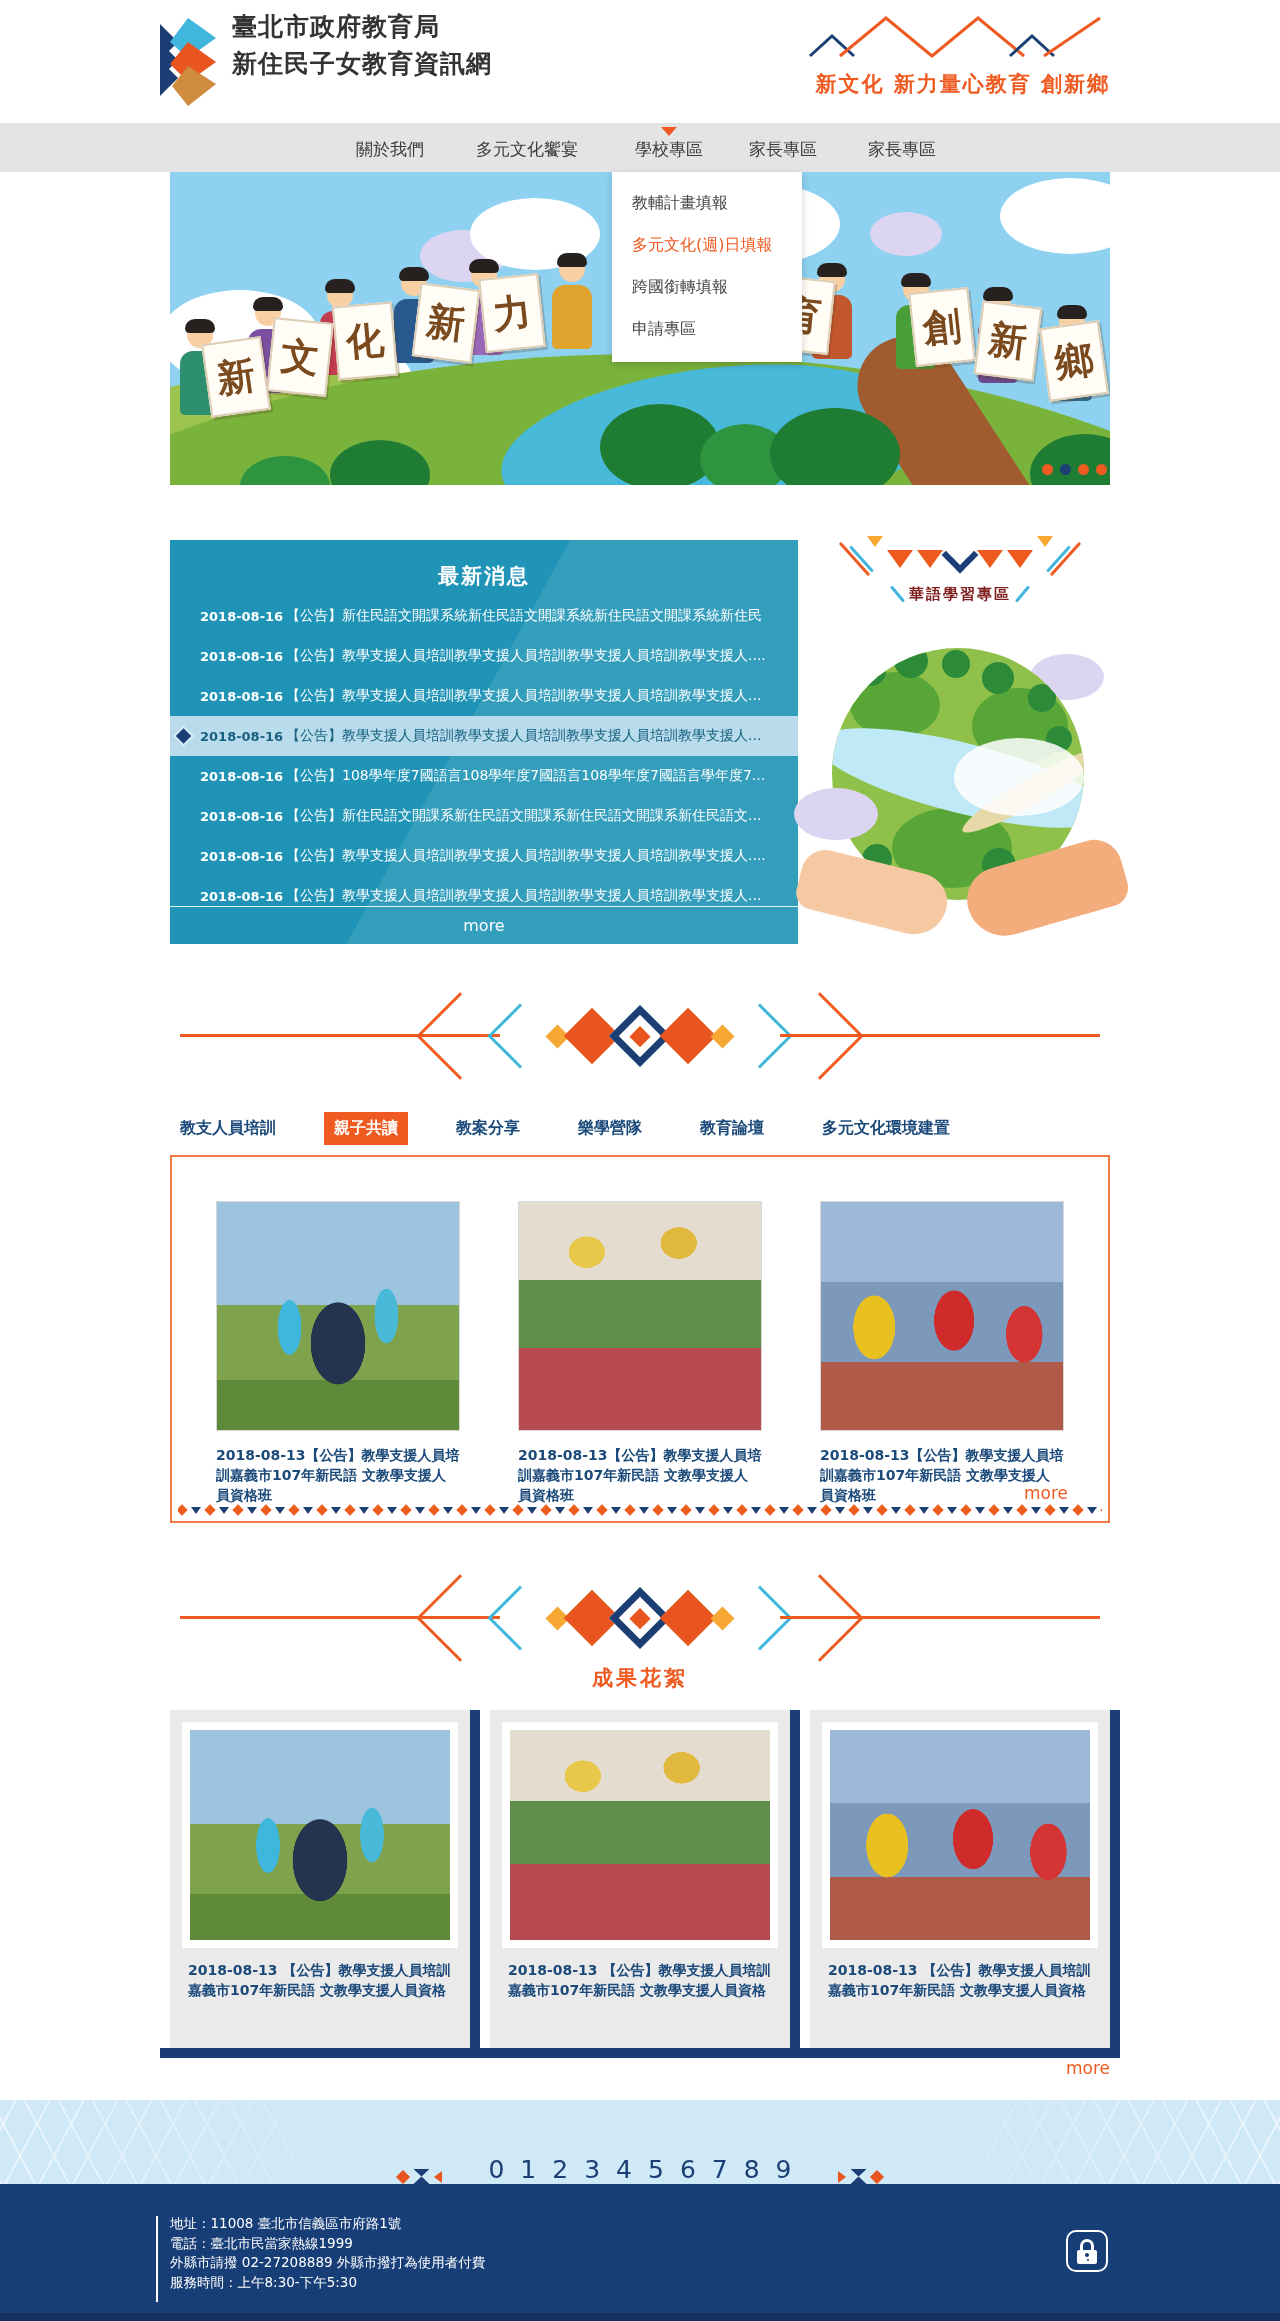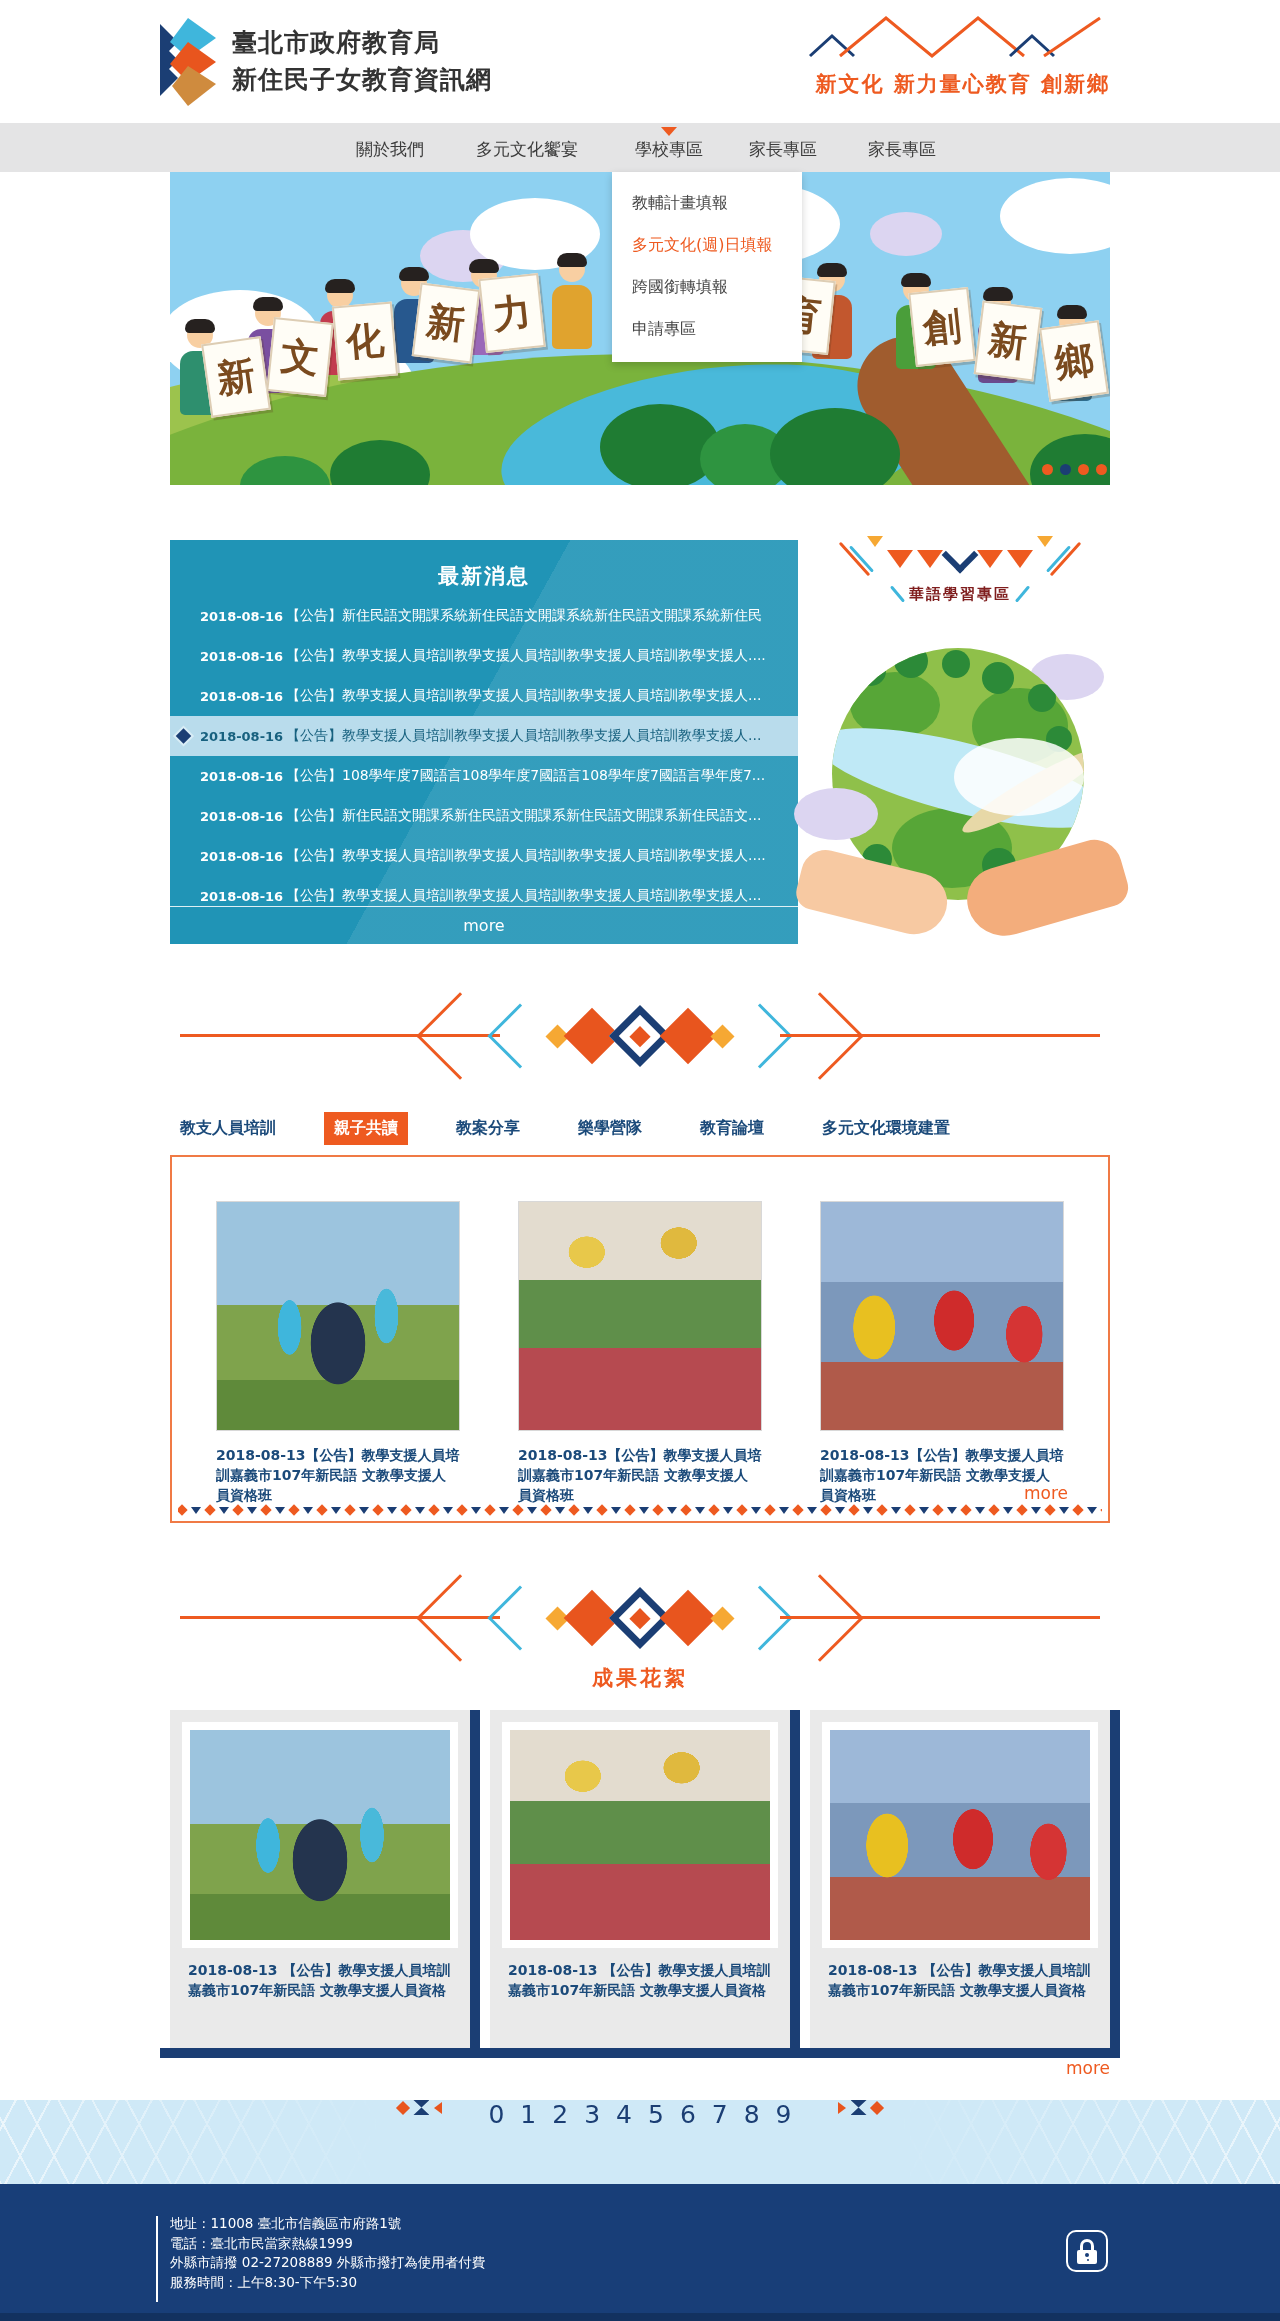--- a/index.html
+++ b/index.html
@@ -2,21 +2,21 @@
 <html><head>
 <meta charset="utf-8">
 <style>
   * { margin:0; padding:0; box-sizing:border-box; }
   body { background:#ffffff; font-family:"DejaVu Sans","Liberation Sans",sans-serif; }
   .page { position:relative; width:1280px; height:2321px; margin:0 auto; background:#fff; overflow:hidden; }
 
   
   .header { position:absolute; left:0; top:0; width:1280px; height:123px; background:#fff; }
   .logo { position:absolute; left:158px; top:16px; width:60px; height:92px; }
-  .brand { position:absolute; left:232px; top:24px; color:#333; font-size:25px; font-weight:700; line-height:37px; letter-spacing:1px; }
+  .brand { position:absolute; left:232px; top:8px; color:#333; font-size:25px; font-weight:700; line-height:37px; letter-spacing:1px; }
   .slogan-wrap { position:absolute; right:170px; top:14px; width:330px; text-align:right; }
   .slogan-zigzag { display:block; margin-left:auto; }
   .slogan-text { display:block; margin-top:4px; color:#ee5a20; font-size:21px; font-weight:700; letter-spacing:2px; }
 
   
   .navbar { position:absolute; left:0; top:123px; width:1280px; height:49px; background:#e4e4e5; }
   .nav-item { position:absolute; top:0; height:49px; line-height:52px; text-align:center; color:#3c3c3c; font-size:17px; cursor:pointer; }
   .nav-item .act-tri { position:absolute; left:50%; top:4px; margin-left:-8px; width:0; height:0;
       border-left:8px solid transparent; border-right:8px solid transparent; border-top:9px solid #ee5a20; }
   .dropdown { position:absolute; left:612px; top:172px; width:190px; background:#fff; box-shadow:0 3px 8px rgba(0,0,0,.18); z-index:60; padding:10px 0 12px; }
@@ -135,21 +135,21 @@
   .rs-more { position:absolute; left:170px; top:2058px; width:940px; text-align:right; color:#ee5a20; font-size:17px; cursor:pointer; }
 
   
   .strip { position:absolute; left:0; top:2100px; width:1280px; height:84px; background:#cfe9f7; overflow:hidden; }
   .strip .deco { position:absolute; top:0; bottom:0; width:380px; opacity:.65;
       background:
         repeating-linear-gradient(62deg, rgba(255,255,255,.9) 0 2px, transparent 2px 30px),
         repeating-linear-gradient(-62deg, rgba(255,255,255,.9) 0 2px, transparent 2px 30px); }
   .strip .deco.l { left:0; -webkit-mask-image:linear-gradient(to right,#000,transparent); mask-image:linear-gradient(to right,#000,transparent); }
   .strip .deco.rr { right:0; -webkit-mask-image:linear-gradient(to left,#000,transparent); mask-image:linear-gradient(to left,#000,transparent); }
-  .phone-row { position:relative; height:100%; display:flex; align-items:flex-start; justify-content:center; gap:30px; }
+  .phone-row { position:relative; height:100%; display:flex; align-items:flex-end; justify-content:center; gap:30px; }
   .phone-num { color:#1b3e74; font-size:25px; letter-spacing:16px; font-weight:500; text-indent:16px; }
   .orn { display:flex; align-items:center; gap:5px; }
   .orn .od { width:10px; height:10px; background:#e8551e; transform:rotate(45deg); }
   .orn .ox { width:16px; height:15px; background:#1b3e74; clip-path:polygon(0 0,100% 0,0 100%,100% 100%); }
   .orn .ot { width:0; height:0; border-top:6px solid transparent; border-bottom:6px solid transparent; }
   .orn .ot.pl { border-right:8px solid #e8551e; }
   .orn .ot.pr { border-left:8px solid #e8551e; }
 
   
   .footer { position:absolute; left:0; top:2184px; width:1280px; height:137px; background:#183e78; }

